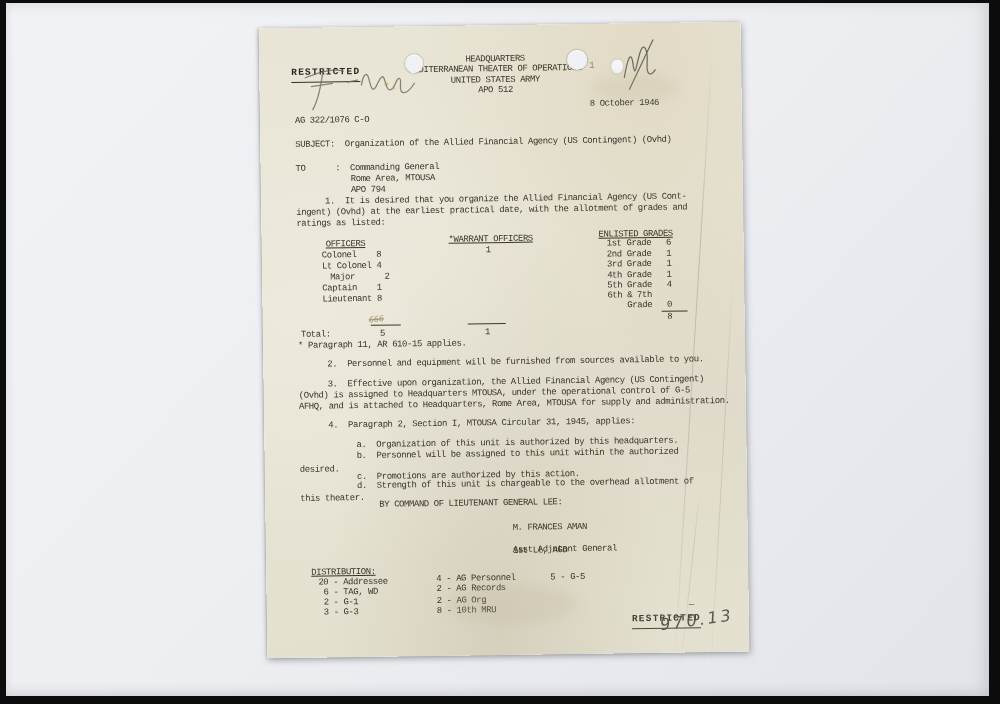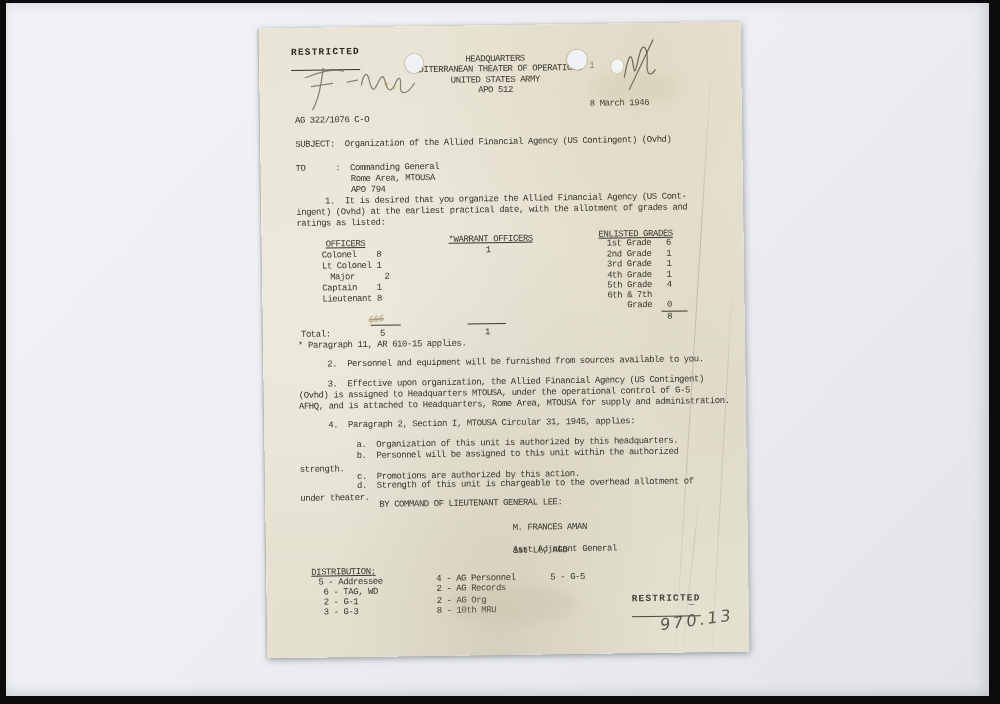--- a/index.html
+++ b/index.html
@@ -14,21 +14,21 @@
            radial-gradient(ellipse at 80% 6%, rgba(196,180,142,.22), transparent 42%),
            radial-gradient(ellipse at 48% 97%, rgba(168,158,134,.25), transparent 48%),
            radial-gradient(ellipse at 8% 45%, rgba(255,255,255,.22), transparent 55%),
            radial-gradient(ellipse at 92% 60%, rgba(180,170,150,.16), transparent 40%),
            linear-gradient(176deg,#e9e5d6 0%,#e7e3d3 60%,#e4e0cf 100%);
          box-shadow:1px 2px 6px rgba(95,98,104,.55), -1px 0 2px rgba(120,120,115,.35);}
   .t{position:absolute;font-family:"Liberation Mono",monospace;font-size:9px;line-height:11px;
      letter-spacing:-0.45px;color:#39352b;white-space:pre;}
   .u{text-decoration:underline;text-underline-offset:1px;}
   .stamp{font-family:"Liberation Mono",monospace;font-weight:bold;font-size:9.5px;
-         letter-spacing:1.2px;color:#2b2720;border-bottom:1.5px solid #332f27;padding-bottom:12px;}
+         letter-spacing:1.2px;color:#2b2720;border-bottom:1.5px solid #332f27;padding-bottom:4px;margin-top:20px;}
   .stamp.faded{color:#453f34;border-bottom:1.2px solid #4a4438;}
   .hand{position:absolute;font-family:"DejaVu Sans",sans-serif;font-style:italic;color:#5a554b;}
   .hole{position:absolute;border-radius:50%;background:#eff1f4;
         box-shadow:0 0 1px 1px rgba(150,140,115,.4), inset 0 1px 1px rgba(255,255,255,.8);}
   .sumline{position:absolute;height:1px;background:#3a362c;}
   .crease{position:absolute;width:1px;transform-origin:top left;
           background:linear-gradient(rgba(108,103,94,.02),rgba(108,103,94,.30) 30%,rgba(108,103,94,.22) 70%,rgba(108,103,94,.04));}
   .speck{position:absolute;border-radius:50%;}
   .whiteout{position:absolute;width:12px;height:14px;border-radius:50% 45% 55% 50%;
             background:#f4f5f6;box-shadow:0 0 2px rgba(140,130,105,.5);}
@@ -66,35 +66,35 @@
     <div class="speck" style="left:125px;top:56px;width:4px;height:3px;background:#b89a3e;opacity:.55"></div>
     <div class="speck" style="left:133px;top:60px;width:3px;height:3px;background:#c2a94e;opacity:.5"></div>
 
     <svg class="scrib" style="left:358px;top:14px" width="44" height="54" viewBox="0 0 44 54">
       <g fill="none" stroke="#56524a" stroke-width="1.2" stroke-linecap="round" opacity="0.85">
         <path d="M7,40 C10,24 14,10 16,28 C18,44 20,22 24,13 C27,6 31,12 30,26 C29,38 33,40 38,33"></path>
         <path d="M36,3 L12,52"></path>
       </g>
     </svg>
 
-    <div class="t" style="left:330px;top:75px">8 March 1946</div>
+    <div class="t" style="left:330px;top:75px">8 October 1946</div>
     <div class="t" style="left:35px;top:88px">AG 322/1076 C-O</div>
 
     <div class="t" style="left:35px;top:112px">SUBJECT:  Organization of the Allied Financial Agency (US Contingent) (Ovhd)</div>
     <div class="t" style="left:35px;top:136px">TO      :  Commanding General</div>
     <div class="t" style="left:90px;top:147px">Rome Area, MTOUSA</div>
     <div class="t" style="left:90px;top:158px">APO 794</div>
 
     <div class="t" style="left:64px;top:169px">1.  It is desired that you organize the Allied Financial Agency (US Cont-</div>
     <div class="t" style="left:35px;top:180px">ingent) (Ovhd) at the earliest practical date, with the allotment of grades and</div>
     <div class="t" style="left:35px;top:191px">ratings as listed:</div>
 
     <div class="t u" style="left:64px;top:212px">OFFICERS</div>
     <div class="t" style="left:60px;top:223px">Colonel    8</div>
-    <div class="t" style="left:60px;top:234px">Lt Colonel 1</div>
+    <div class="t" style="left:60px;top:234px">Lt Colonel 4</div>
     <div class="t" style="left:68px;top:245px">Major      2</div>
     <div class="t" style="left:60px;top:256px">Captain    1</div>
     <div class="t" style="left:60px;top:267px">Lieutenant 8</div>
 
     <div class="t u" style="left:187px;top:209px">*WARRANT OFFICERS</div>
     <div class="t" style="left:224px;top:220px">1</div>
 
     <div class="t u" style="left:337px;top:206px">ENLISTED GRADES</div>
     <div class="t" style="left:345px;top:215px">1st Grade   6</div>
     <div class="t" style="left:345px;top:226px">2nd Grade   1</div>
@@ -116,32 +116,32 @@
     <div class="t" style="left:35px;top:313px">* Paragraph 11, AR 610-15 applies.</div>
 
     <div class="t" style="left:64px;top:332px">2.  Personnel and equipment will be furnished from sources available to you.</div>
     <div class="t" style="left:64px;top:352px">3.  Effective upon organization, the Allied Financial Agency (US Contingent)</div>
     <div class="t" style="left:35px;top:363px">(Ovhd) is assigned to Headquarters MTOUSA, under the operational control of G-5</div>
     <div class="t" style="left:35px;top:374px">AFHQ, and is attached to Headquarters, Rome Area, MTOUSA for supply and administration.</div>
     <div class="t" style="left:64px;top:393px">4.  Paragraph 2, Section I, MTOUSA Circular 31, 1945, applies:</div>
 
     <div class="t" style="left:92px;top:413px">a.  Organization of this unit is authorized by this headquarters.</div>
     <div class="t" style="left:92px;top:424px">b.  Personnel will be assigned to this unit within the authorized</div>
-    <div class="t" style="left:35px;top:437px">strength.</div>
+    <div class="t" style="left:35px;top:437px">desired.</div>
     <div class="t" style="left:92px;top:445px">c.  Promotions are authorized by this action.</div>
     <div class="t" style="left:92px;top:454px">d.  Strength of this unit is chargeable to the overhead allotment of</div>
-    <div class="t" style="left:35px;top:466px">under theater.</div>
+    <div class="t" style="left:35px;top:466px">this theater.</div>
 
     <div class="t" style="left:114px;top:473px">BY COMMAND OF LIEUTENANT GENERAL LEE:</div>
     <div class="t" style="left:247px;top:498px">M. FRANCES AMAN</div>
     <div class="t" style="left:247px;top:521px">1st Lt, AGD</div>
     <div class="t" style="left:247px;top:520px">Asst Adjutant General</div>
 
     <div class="t u" style="left:45px;top:540px">DISTRIBUTION:</div>
-    <div class="t" style="left:52px;top:550px">5 - Addressee</div>
+    <div class="t" style="left:52px;top:550px">20 - Addressee</div>
     <div class="t" style="left:52px;top:560px"> 6 - TAG, WD</div>
     <div class="t" style="left:52px;top:570px"> 2 - G-1</div>
     <div class="t" style="left:52px;top:580px"> 3 - G-3</div>
     <div class="t" style="left:170px;top:548px">4 - AG Personnel</div>
     <div class="t" style="left:170px;top:558px">2 - AG Records</div>
     <div class="t" style="left:170px;top:570px">2 - AG Org</div>
     <div class="t" style="left:170px;top:580px">8 - 10th MRU</div>
     <div class="t" style="left:284px;top:548px">5 - G-5</div>
 
     <div class="t stamp faded" style="left:365px;top:570px">RESTRICTED</div>

